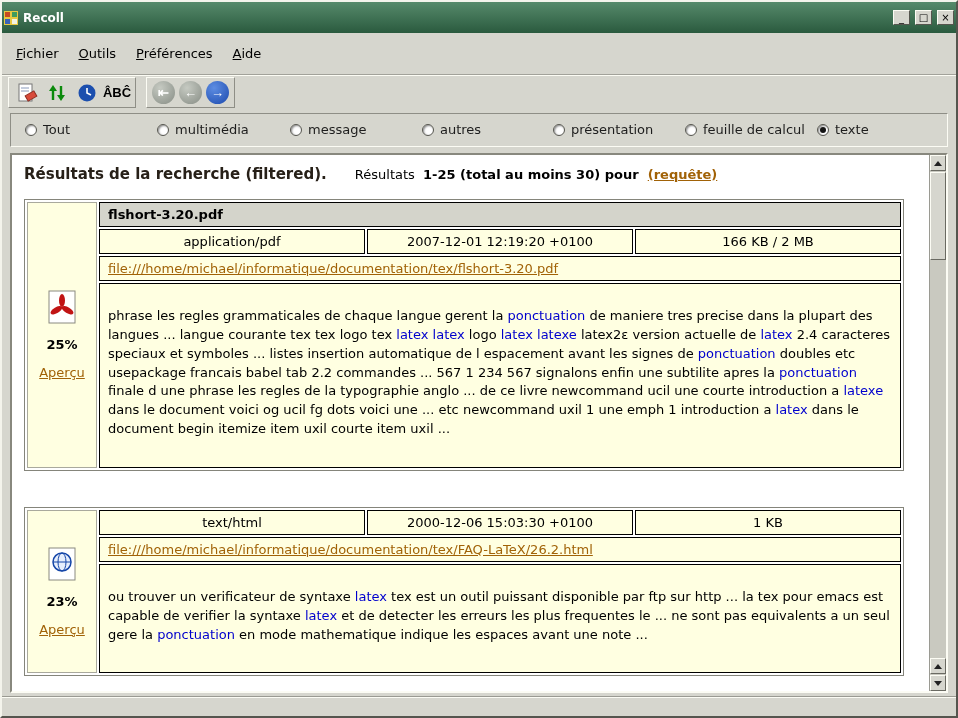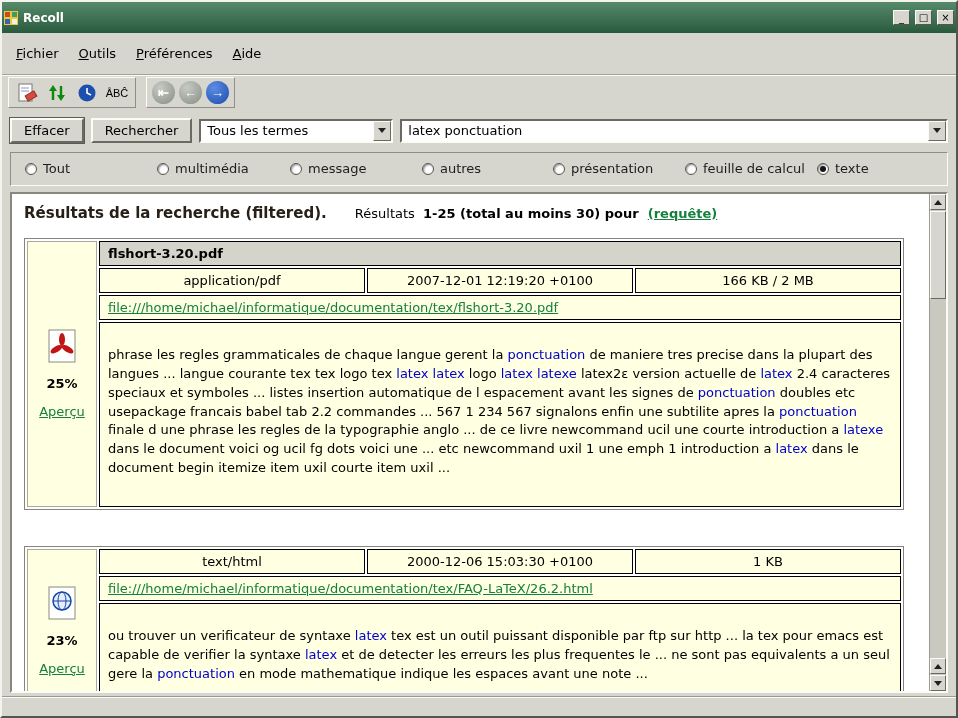--- a/index.html
+++ b/index.html
@@ -21,21 +21,21 @@
   .menubar { height: 42px; flex: none; display: flex; align-items: center; gap: 4px; padding: 0 6px;
              border-bottom: 1px solid #a2a29a; box-shadow: 0 1px 0 #fcfcf4; }
   .menu-item { display: inline-block; padding: 3px 8px; }
   .menu-item::first-letter { text-decoration: underline; }
 
   
   .toolbar { height: 35px; flex: none; display: flex; align-items: center; gap: 10px; padding: 2px 6px; }
   .tool-group { display: flex; align-items: center; gap: 4px; padding: 2px 5px; height: 31px;
                 border: 1px solid; border-color: #fcfcf4 #8e8e86 #8e8e86 #fcfcf4; }
   .tbtn { width: 26px; height: 25px; display: flex; align-items: center; justify-content: center; background: transparent; border: none; }
-  .abc { font-size: 11px; font-weight: normal; letter-spacing: 0; }
+  .abc { font-size: 13px; font-weight: bold; letter-spacing: 0; }
   .navbtn { width: 23px; height: 23px; border-radius: 50%; display: flex; align-items: center; justify-content: center;
             color: #fff; font-size: 13px; font-weight: bold; border: none; padding: 0; }
   .navbtn.gray { background: radial-gradient(circle at 35% 30%, #c6cac2, #878d85); }
   .navbtn.blue { background: radial-gradient(circle at 35% 30%, #5d8de2, #1c4aae); }
 
   
   .search-row { flex: none; display: flex; align-items: center; gap: 7px; padding: 8px 8px 6px 8px; }
   .btn { background: #d6d6ce; border: 2px solid; border-color: #fcfcf4 #6a6a62 #6a6a62 #fcfcf4;
          padding: 3px 12px; font-size: 13px; font-family: inherit; }
   .btn.default { box-shadow: 0 0 0 1px #5c5c54; }
@@ -60,21 +60,21 @@
   .radio.on::after { content: ""; display: block; width: 6px; height: 6px; margin: 2px; border-radius: 50%; background: #141414; }
 
   
   .results-pane { flex: 1; min-height: 0; margin: 0 8px; background: #fff; position: relative; overflow: hidden;
                   border: 2px solid; border-color: #88887e #fcfcf4 #fcfcf4 #88887e; padding: 8px 30px 8px 8px; }
   .res-header { padding: 2px 4px 12px 4px; white-space: nowrap; }
   .res-title { font-weight: bold; font-size: 15px; color: #272018; }
   .res-sub { margin-left: 24px; font-size: 13px; }
   .res-sub b { margin-left: 4px; }
   .res-sub a { margin-left: 5px; font-weight: bold; }
-  a.green { color: #15803d; text-decoration: underline; cursor: pointer; }
+  a.green { color: #a16207; text-decoration: underline; cursor: pointer; }
 
   .result { display: flex; gap: 2px; border: 1px solid #85857b; background: #fff; padding: 2px; margin: 4px 12px 0 4px; }
   .result + .result { margin-top: 36px; }
   .left-col { width: 70px; flex: none; border: 1px solid #a9a99d; background: #ffffe1;
               display: flex; flex-direction: column; align-items: center; justify-content: center; gap: 13px; }
   .right-col { flex: 1; min-width: 0; display: flex; flex-direction: column; gap: 2px; }
   .cell { border: 1px solid #000000; background: #ffffe1; }
   .title-cell { background: #d4d4cb; font-weight: bold; padding: 4px 8px; }
   .meta-row { display: flex; gap: 2px; }
   .meta-row .cell { flex: 1; text-align: center; padding: 4px 2px; }
@@ -157,36 +157,20 @@
         <span class="abc">ÂBĈ</span>
       </button>
     </div>
     <div class="tool-group">
       <button class="navbtn gray">⇤</button>
       <button class="navbtn gray">←</button>
       <button class="navbtn blue">→</button>
     </div>
   </div>
 
-  <div class="search-row">
-    <button class="btn default">Effacer</button>
-    <button class="btn">Rechercher</button>
-    <div class="combo mode">
-      <span class="value">Tous les termes</span>
-      <span class="drop">
-          <i class="tri down"></i>
-        </span>
-    </div>
-    <div class="combo query">
-      <span class="value">latex ponctuation</span>
-      <span class="drop">
-          <i class="tri down"></i>
-        </span>
-    </div>
-  </div>
 
   <div class="filter-panel">
     <label class="radio-item" style="left:14px">
       <span class="radio"></span>
       <span>Tout</span>
     </label>
     <label class="radio-item" style="left:146px">
       <span class="radio"></span>
       <span>multimédia</span>
     </label>

